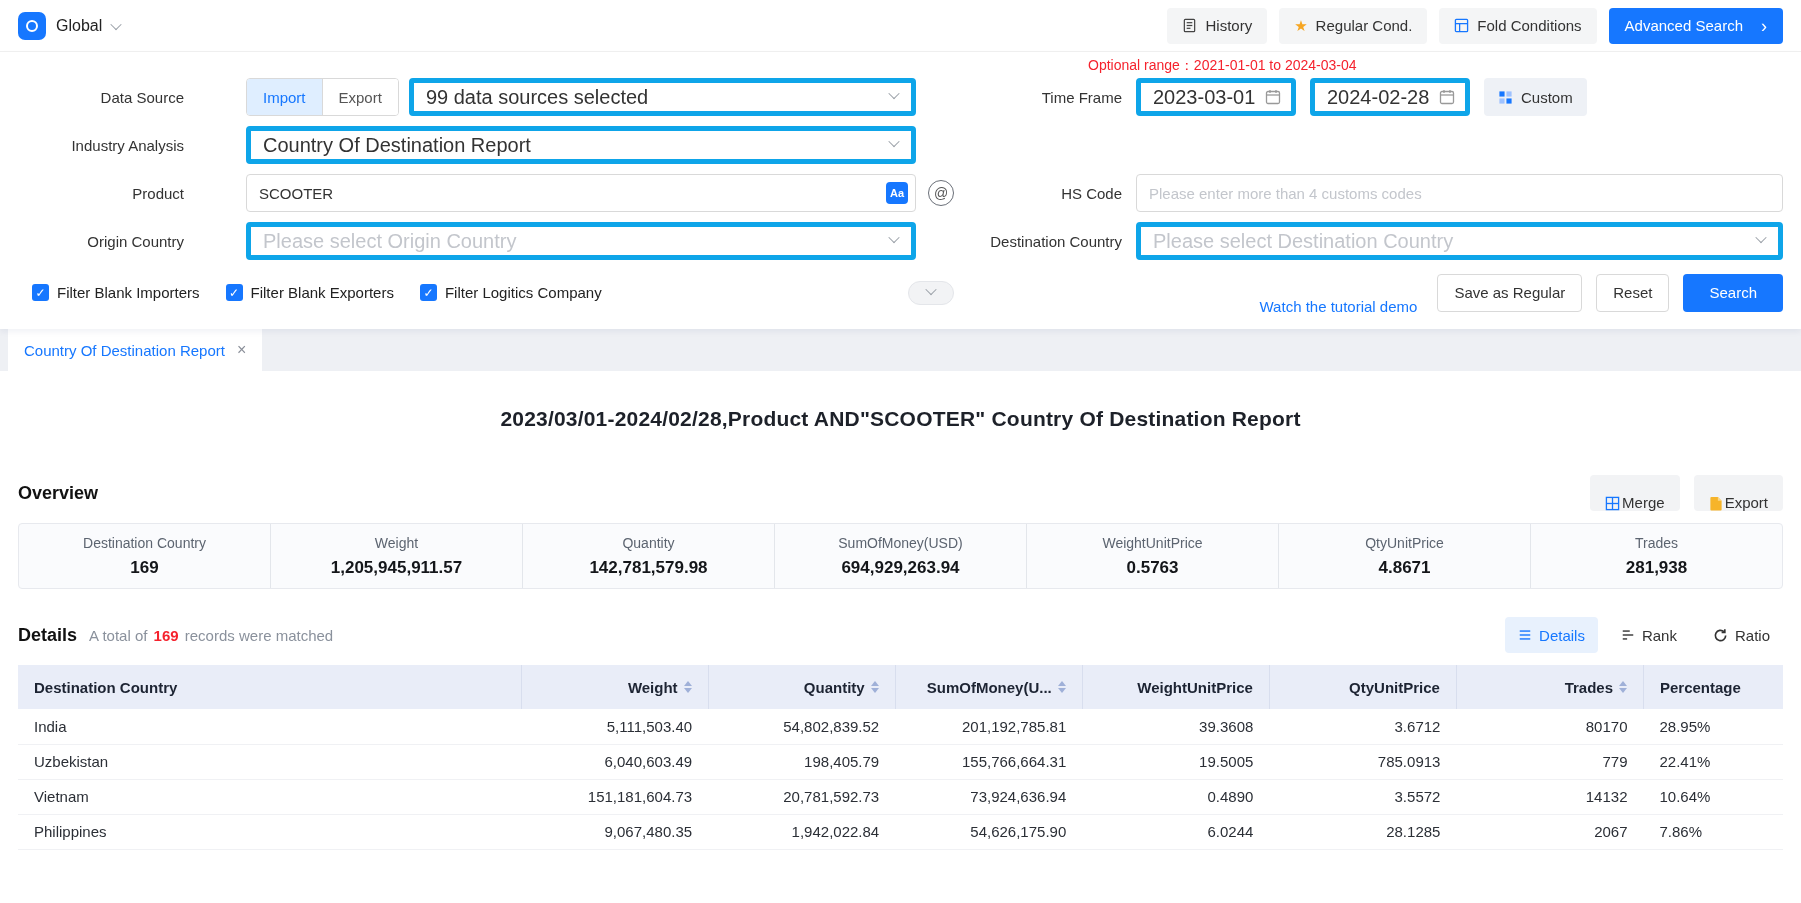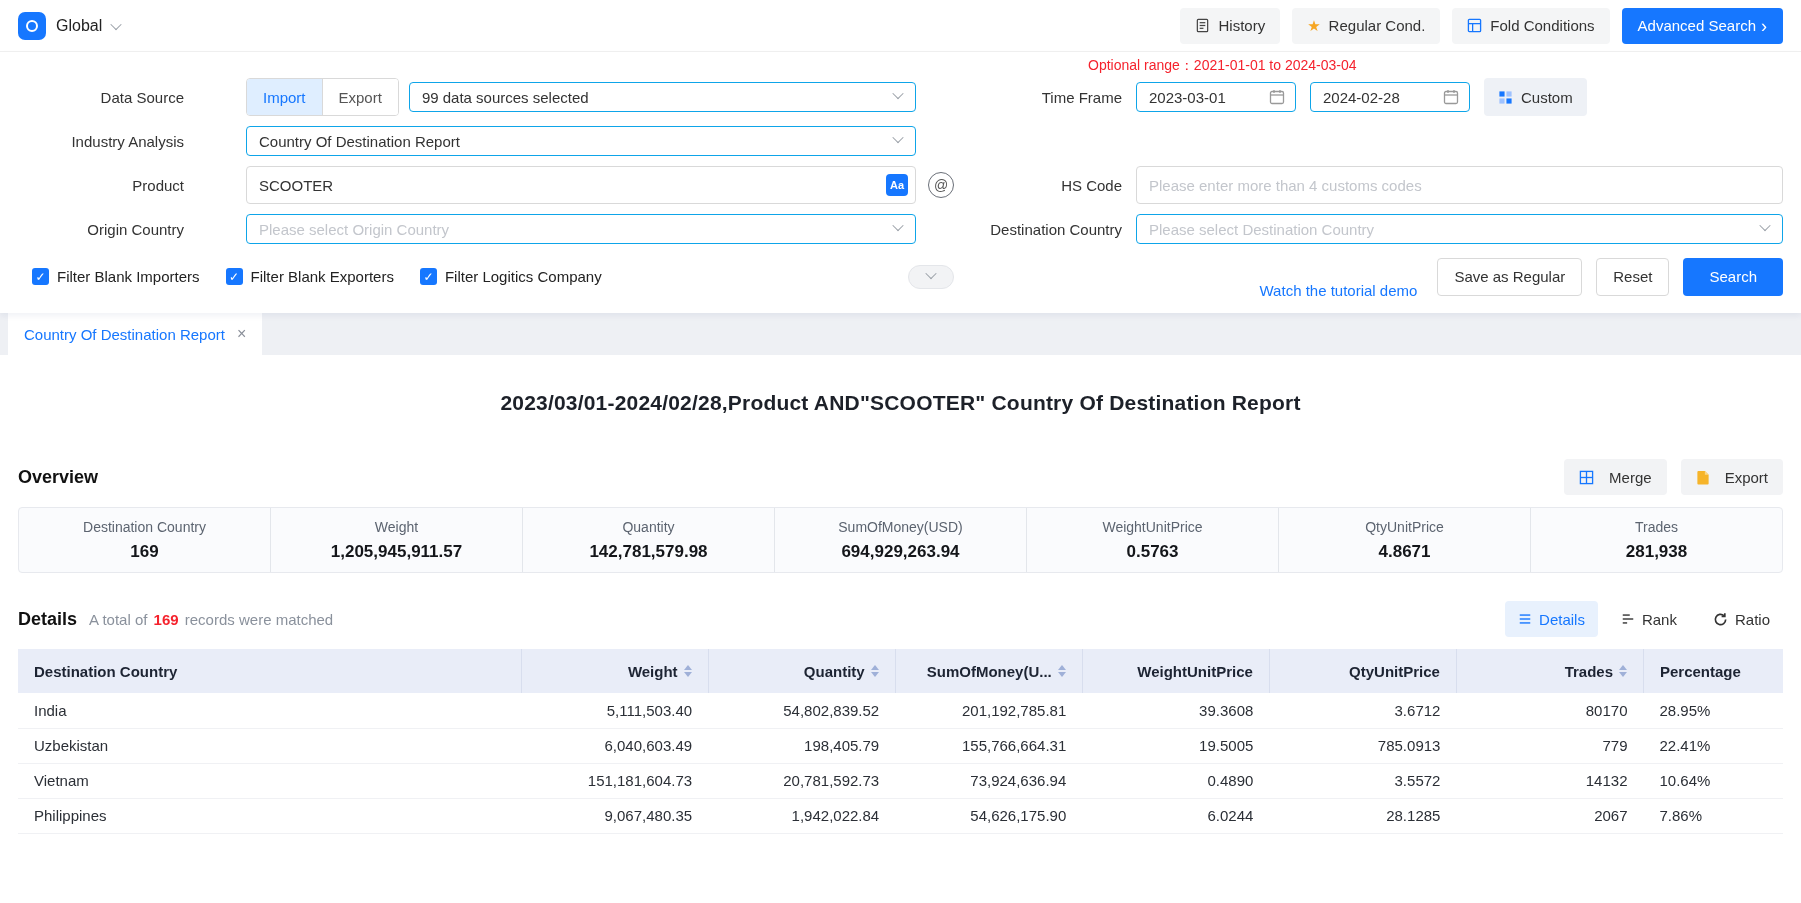--- a/index.html
+++ b/index.html
@@ -14,37 +14,37 @@
     display: flex; align-items: center; justify-content: center; }
   .logo-dot { width: 12px; height: 12px; border: 2.5px solid #fff; border-radius: 50%; }
   .brand-txt { font-size: 16px; color: #222; cursor: pointer; }
   .chev { display: inline-block; width: 8px; height: 8px;
     border-right: 1.6px solid #9aa0a8; border-bottom: 1.6px solid #9aa0a8;
     transform: rotate(45deg) translate(-1px,-1px); }
   .top-actions { display: flex; gap: 12px; align-items: center; }
   .btn-ghost { height: 36px; display: inline-flex; align-items: center; gap: 8px;
     padding: 0 15px; background: #f4f5f6; border: none; border-radius: 4px;
     font-size: 15px; color: #333; cursor: pointer; font-family: inherit; }
-  .btn-primary { height: 36px; display: inline-flex; align-items: center; gap: 5px;
+  .btn-primary { height: 36px; display: inline-flex; align-items: center; gap: 18px;
     padding: 0 16px; background: #1677ff; color: #fff; border: none; border-radius: 4px;
     font-size: 15px; cursor: pointer; font-family: inherit; }
   .star-glyph { color: #f6a623; font-size: 15px; line-height: 1; }
   .adv-chev { font-size: 18px; line-height: 1; }
 
   
   .filters { padding: 2px 18px 14px; box-shadow: 0 3px 6px rgba(15,35,95,.06); position: relative; }
   .optional-row { height: 24px; padding-left: 1070px; display: flex; align-items: center;
     font-size: 14px; color: #f5222d; }
   .frow { display: flex; align-items: center; margin-bottom: 10px; }
   .frow.last { margin-bottom: 0; margin-top: 4px; }
   .lbl-l { width: 180px; text-align: right; padding-right: 14px; font-size: 15px; color: #333; flex: none; }
   .lfield { width: 670px; flex: none; display: flex; align-items: center; position: relative; margin-left: 48px; }
   .lbl-r { width: 220px; text-align: right; padding-right: 14px; font-size: 15px; color: #333; flex: none; }
   .rfield { flex: 1; display: flex; align-items: center; }
-  .control { height: 30px; border: 1px solid #0ea5e9; border-radius: 4px; background: #fff; font-size: 15px; }
+  .control { height: 38px; border: 5px solid #0ea5e9; border-radius: 4px; background: #fff; font-size: 20px; }
   .select-box { position: relative; display: flex; align-items: center; padding: 0 34px 0 12px; cursor: pointer; }
   .select-box .chev { position: absolute; right: 13px; top: 50%; margin-top: -6px; }
   .ph { color: #c3c6cc; }
   .flex1 { flex: 1; }
   .segment { display: inline-flex; border: 1px solid #d9d9d9; border-radius: 4px; overflow: hidden;
     height: 38px; flex: none; margin-right: 10px; }
   .seg { padding: 0 16px; display: flex; align-items: center; font-size: 15px; color: #555;
     background: #fff; cursor: pointer; }
   .seg.active { background: #dfeeff; color: #1677ff; }
   .seg + .seg { border-left: 1px solid #d9d9d9; }
@@ -85,21 +85,21 @@
     font-size: 15px; color: #1677ff; cursor: pointer; }
   .tab .close { color: #8a8f99; font-size: 16px; cursor: pointer; }
 
   
   .content { padding: 0 18px; }
   .report-title { text-align: center; font-size: 21px; font-weight: 700; color: #1d2129;
     margin-top: 36px; letter-spacing: .2px; }
   .overview-row { display: flex; align-items: center; justify-content: space-between; margin-top: 44px; }
   .sec { font-size: 18px; font-weight: 700; color: #111; }
   .ov-btns { display: flex; gap: 14px; }
-  .btn-tool { height: 36px; display: inline-flex; align-items: center; gap: 15px; padding: 0 15px;
+  .btn-tool { height: 36px; display: inline-flex; align-items: flex-end; gap: 2px; padding: 0 15px;
     background: #f2f3f5; border: none; border-radius: 4px; font-size: 15px; color: #333;
     cursor: pointer; font-family: inherit; }
   .stats-card { margin-top: 12px; border: 1px solid #e7e9ee; background: #fafbfd;
     border-radius: 4px; height: 66px; display: flex; align-items: stretch; }
   .stat { flex: 1; display: flex; flex-direction: column; align-items: center;
     justify-content: center; gap: 7px; border-right: 1px solid #e3e6eb; }
   .stat:last-child { border-right: none; }
   .stat-label { font-size: 14px; color: #5c6470; }
   .stat-value { font-size: 17px; font-weight: 700; color: #14161a; }
   .details-row { display: flex; align-items: center; margin-top: 28px; }

